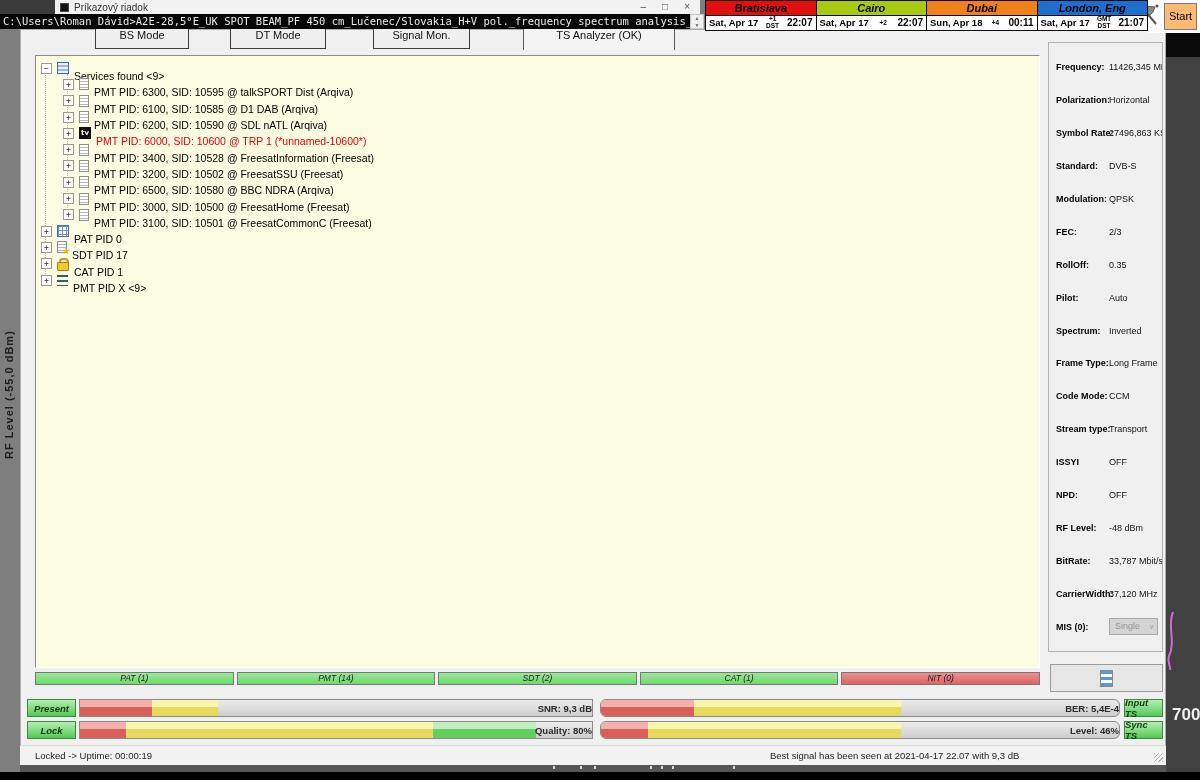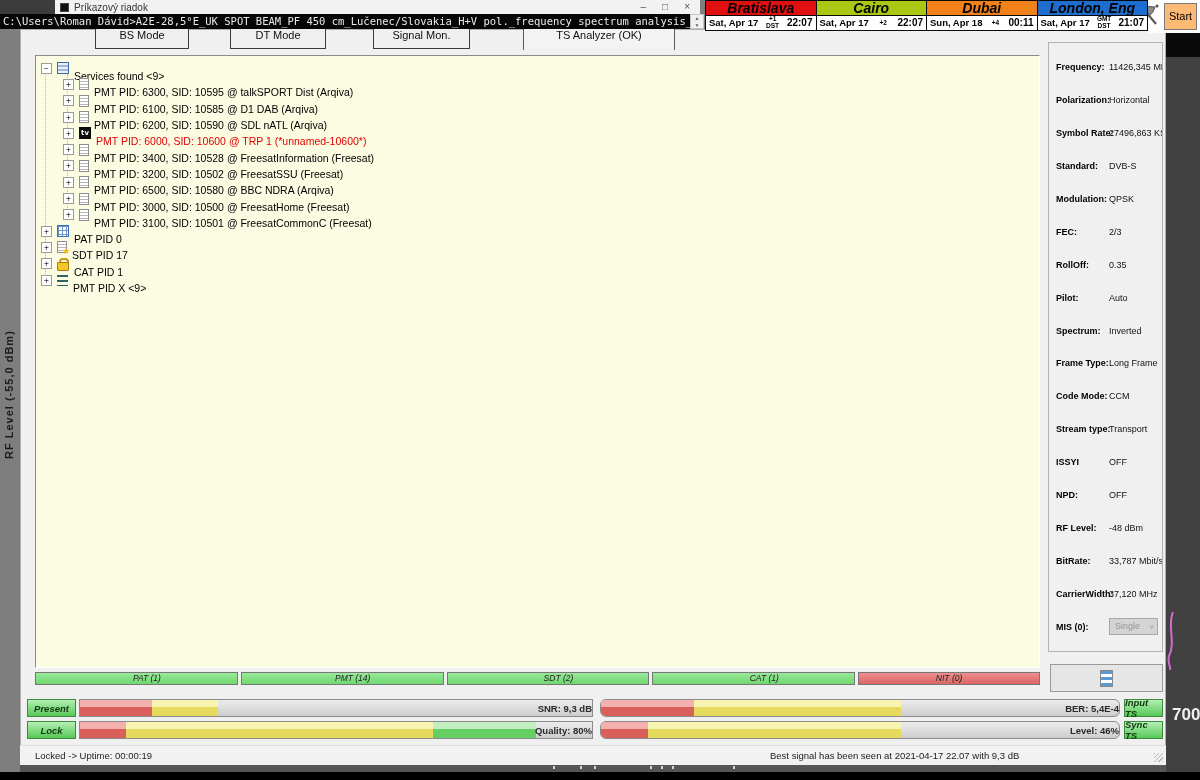--- a/index.html
+++ b/index.html
@@ -31,21 +31,21 @@
   .console-body{left:0;top:14px;width:690px;height:15px;background:#060606;z-index:7;overflow:hidden;}
   .console-body .cmd{font:10.5px/15px "DejaVu Sans Mono","Liberation Mono",monospace;color:#eaeaea;padding-left:3px;white-space:nowrap;}
   .console-scroll{left:690px;top:14px;width:14px;height:15px;background:#f0f0f0;border:1px solid #c5c5c5;box-sizing:border-box;
     display:flex;flex-direction:column;align-items:center;justify-content:space-between;z-index:7;}
   .console-scroll span{font-size:5px;line-height:6px;color:#666;}
 
   
   .clock-strip{left:705px;top:0;width:443px;height:31px;display:flex;border:1px solid #0a0a0a;box-sizing:border-box;background:#000;z-index:7;}
   .clock-tile{flex:1;display:flex;flex-direction:column;border-right:1px solid #0a0a0a;min-width:0;}
   .clock-tile:last-child{border-right:none;}
-  .clock-city{height:14px;line-height:14px;text-align:center;font-size:14px;font-weight:bold;font-style:italic;color:#000;
+  .clock-city{height:14px;line-height:14px;text-align:center;font-size:11px;font-weight:bold;font-style:italic;color:#000;
     border-bottom:1px solid #0a0a0a;white-space:nowrap;overflow:hidden;}
   .clock-row{height:15px;background:#fff;display:flex;align-items:center;justify-content:space-between;padding:0 3px;}
   .clock-date{font-size:9.5px;font-weight:bold;color:#000;white-space:nowrap;}
   .zstack{display:flex;flex-direction:column;align-items:center;font-size:6.5px;line-height:6.5px;font-weight:bold;color:#000;}
   .clock-time{font-size:10px;font-weight:bold;color:#000;}
 
   
   .sat-tile{left:1132px;top:0;width:33px;height:27px;background:#fff;z-index:6;}
   .start-patch{left:1148px;top:0;width:52px;height:33px;background:#fdfdfd;z-index:5;}
   .start-btn{left:1164px;top:3px;width:33px;height:27px;background:#fdba74;border:1px solid #7a7a7a;box-sizing:border-box;
@@ -99,21 +99,21 @@
   .pselect .chev{font-size:7px;color:#a0a0a0;margin-right:3px;}
 
   .panel-btn{left:1050px;top:664px;width:113px;height:28px;background:#e6e6e6;border:1px solid #9a9a9a;box-sizing:border-box;
     display:flex;align-items:center;justify-content:center;z-index:4;}
   .panel-btn .qicon{width:11px;height:15px;border:1px solid #888;background:repeating-linear-gradient(to bottom,#5b9bd5 0 3px,#fff 3px 6px);}
 
   
   .table-bars{left:35px;top:672px;width:1005px;height:13px;display:flex;gap:3px;z-index:3;}
   .tbar{flex:1;box-sizing:border-box;border:1px solid #777;font:italic 8.5px/11px "Liberation Sans",sans-serif;
     color:#222;text-align:center;white-space:nowrap;overflow:hidden;}
-  .tbar.ok{background:linear-gradient(#9ae89a,#6fd86f);padding-left:21px;}
+  .tbar.ok{background:linear-gradient(#9ae89a,#6fd86f);}
   .tbar.error{background:linear-gradient(#ec8f8f,#dd6464);}
 
   
   .ind-btn{height:18px;box-sizing:border-box;background:linear-gradient(#b4f0b4,#56c856);border:1px solid #3c8a3c;
     display:flex;align-items:center;justify-content:center;font:bold italic 9.5px "Liberation Sans",sans-serif;color:#123a12;z-index:3;}
   .meter{height:18px;box-sizing:border-box;border:1px solid #8a8a8a;background:linear-gradient(#ececec,#cdcdcd);
     position:absolute;overflow:hidden;display:flex;z-index:3;}
   .seg{height:100%;flex:none;}
   .seg-red{background:linear-gradient(to bottom,#f4b0ac 45%,#d95f5a 45%);}
   .seg-yellow{background:linear-gradient(to bottom,#f8f5b2 45%,#e5d95e 45%);}

